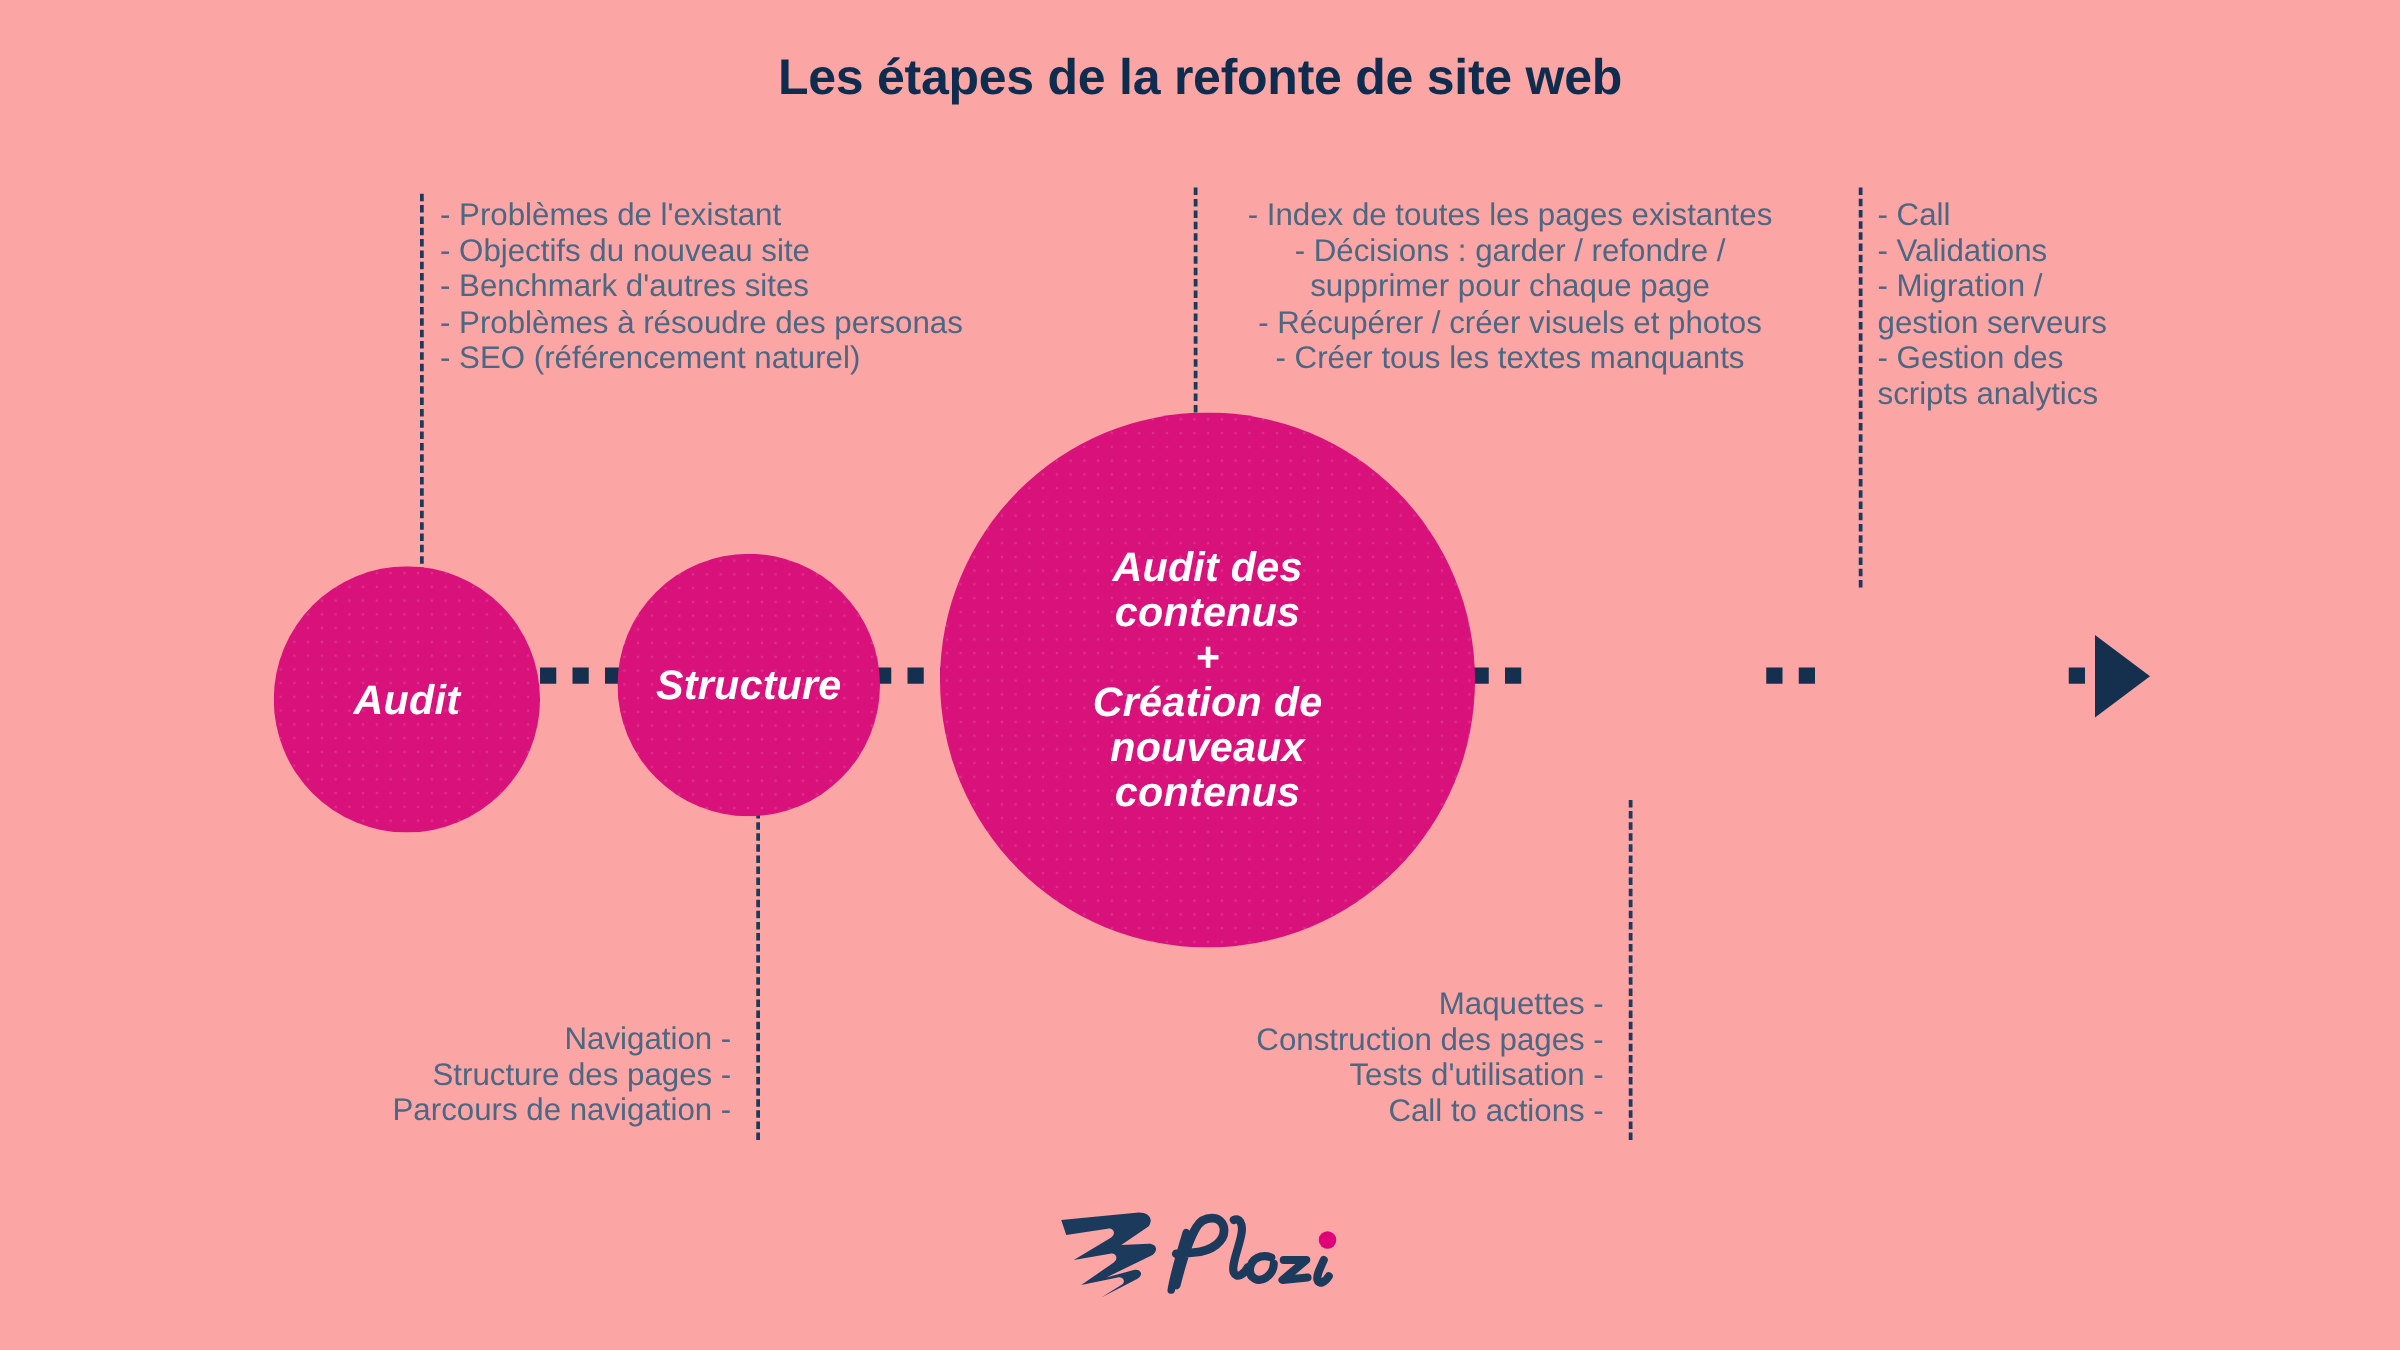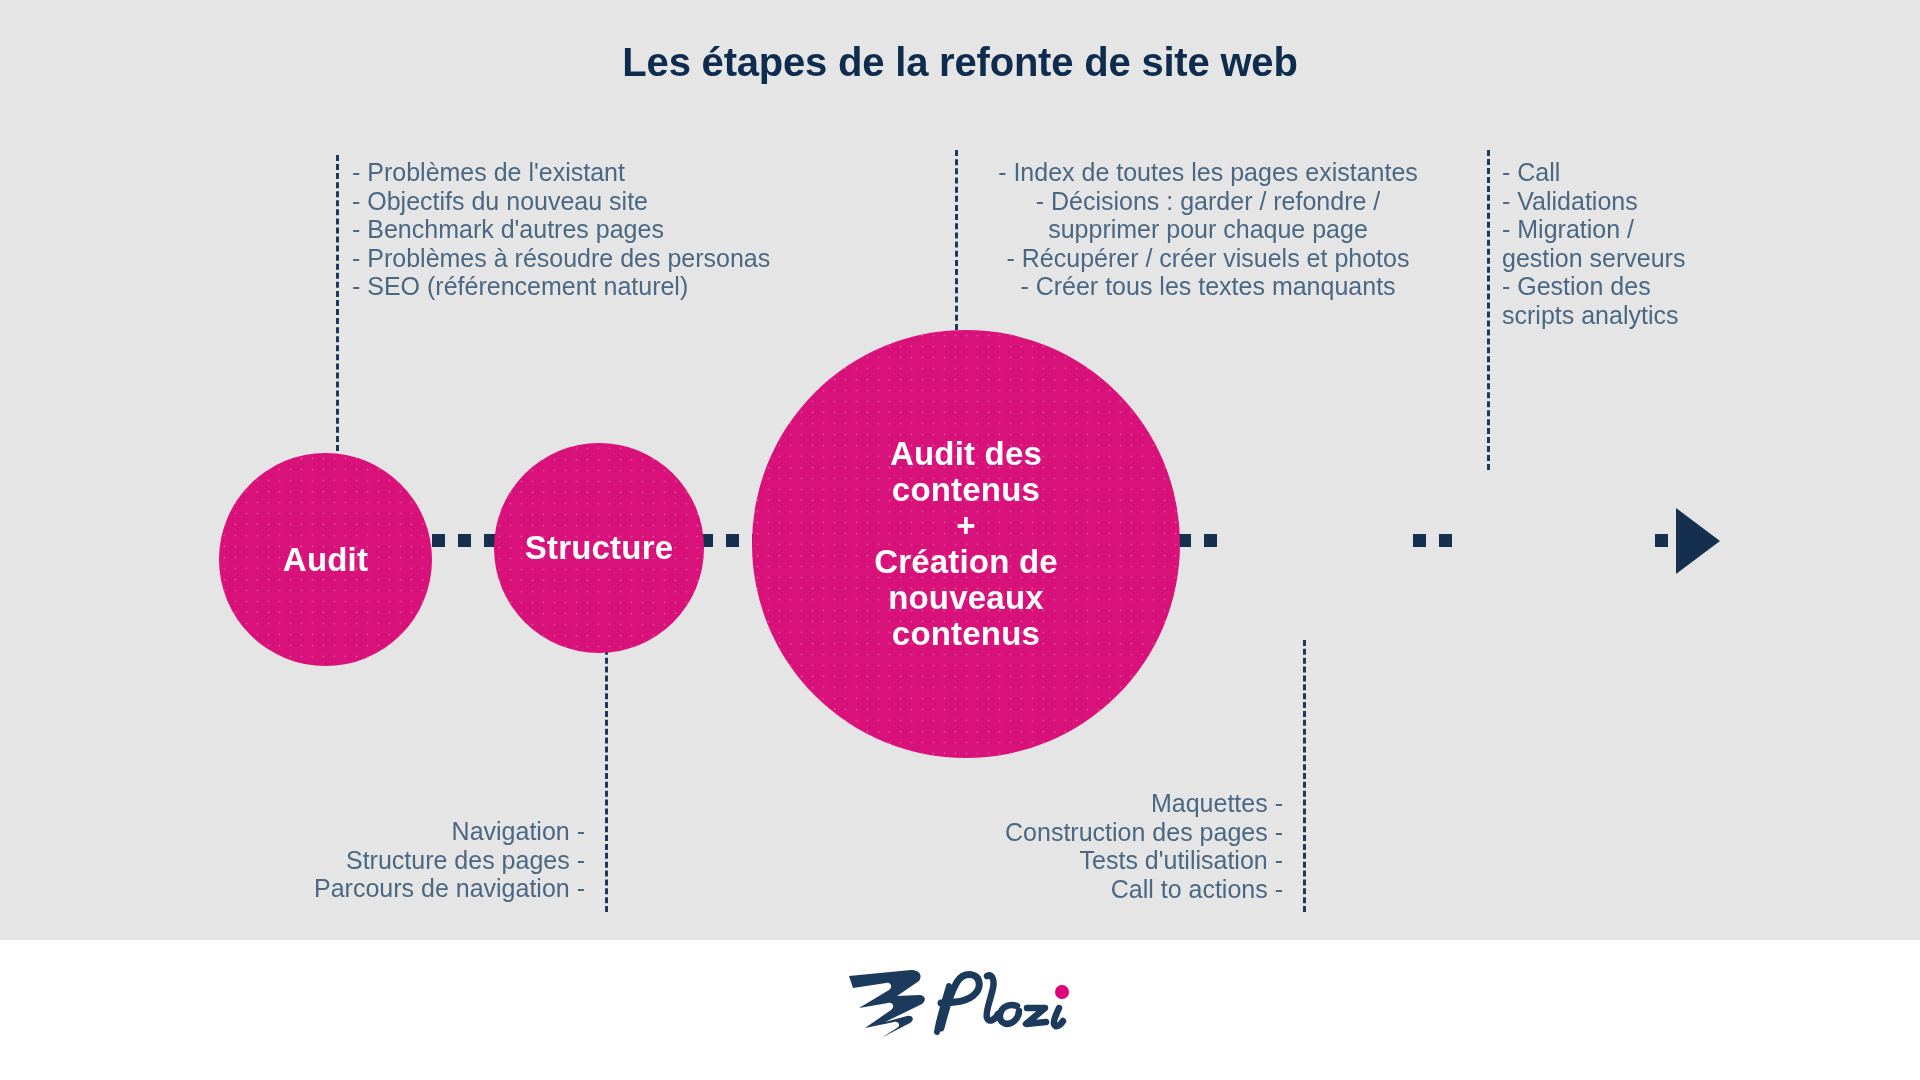--- a/index.html
+++ b/index.html
@@ -12,22 +12,22 @@
     width: 1920px;
     height: 1080px;
     overflow: hidden;
     font-family: "Liberation Sans", sans-serif;
     position: relative;
   }
 
   #canvas {
     position: relative;
     width: 1920px;
-    height: 940px;
-    background: #e5e5e5;
+    height: 1080px;
+    background: #fca5a5;
   }
 
   
   .page-title {
     position: absolute;
     left: 0;
     top: 40px;
     width: 1920px;
     text-align: center;
     font-size: 40px;
@@ -83,20 +83,21 @@
     justify-content: center;
     text-align: center;
     color: #ffffff;
     font-weight: bold;
     box-sizing: border-box;
   }
   .circle .label {
     display: block;
     white-space: pre-line;
     letter-spacing: 0.2px;
+    font-style: italic;
   }
   .circle.small .label { font-size: 33px; }
   .circle.big   .label { font-size: 33px; line-height: 36px; }
 
   
   .arrow-head {
     position: absolute;
     width: 0;
     height: 0;
     border-top: 33px solid transparent;
@@ -128,21 +129,21 @@
   <div class="leader" style="left:605px; top:640px; height:272px;"></div>
 
   <div class="leader" style="left:955px; top:150px; height:180px;"></div>
 
   <div class="leader" style="left:1303px; top:640px; height:272px;"></div>
 
   <div class="leader" style="left:1487px; top:150px; height:320px;"></div>
 
   <div class="note left-align" style="left:352px; top:158px; width:470px;">- Problèmes de l'existant
 - Objectifs du nouveau site
-- Benchmark d'autres pages
+- Benchmark d'autres sites
 - Problèmes à résoudre des personas
 - SEO (référencement naturel)</div>
 
   <div class="note left-align" style="left:968px; top:158px; width:480px;text-align:center;">- Index de toutes les pages existantes
 - Décisions : garder / refondre /
 supprimer pour chaque page
 - Récupérer / créer visuels et photos
 - Créer tous les textes manquants</div>
 
   <div class="note left-align" style="left:1502px; top:158px; width:250px;">- Call

